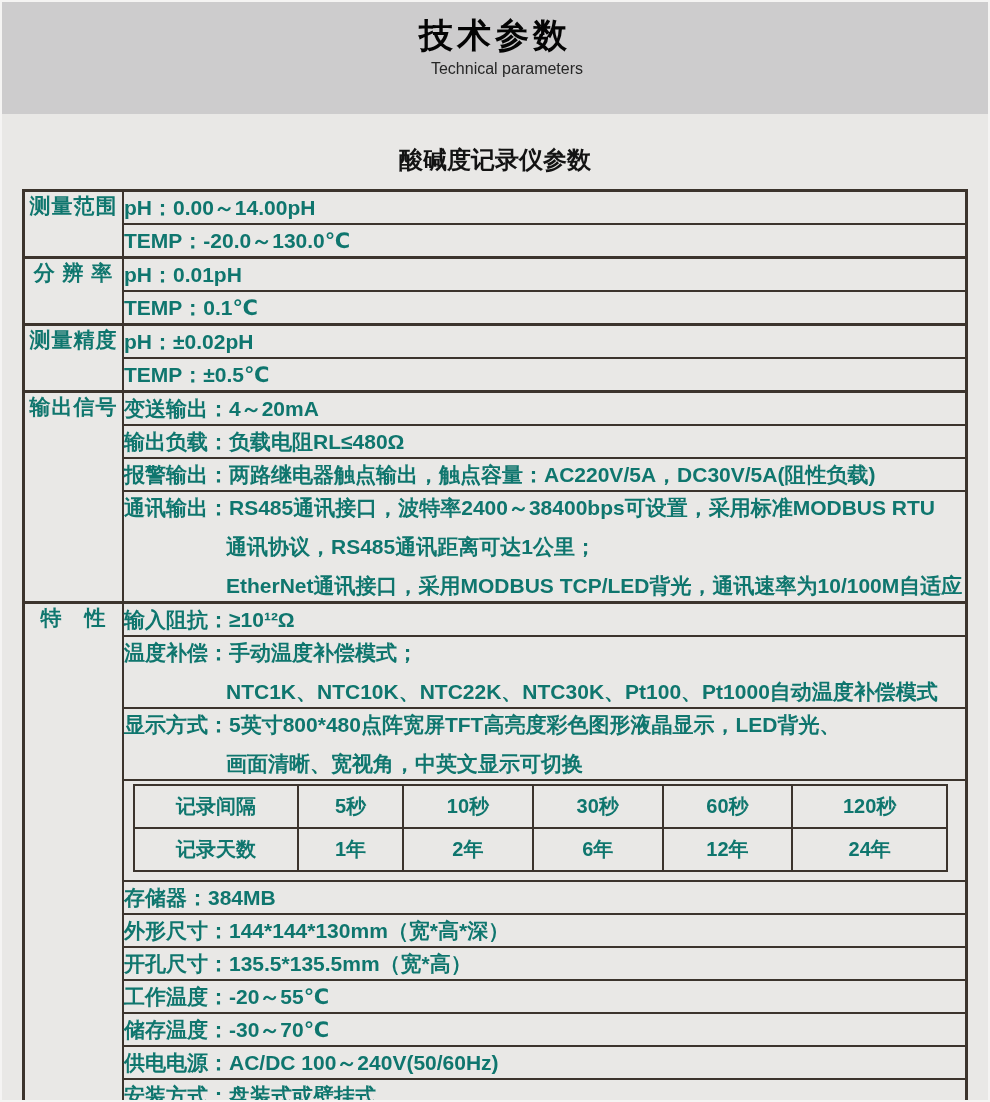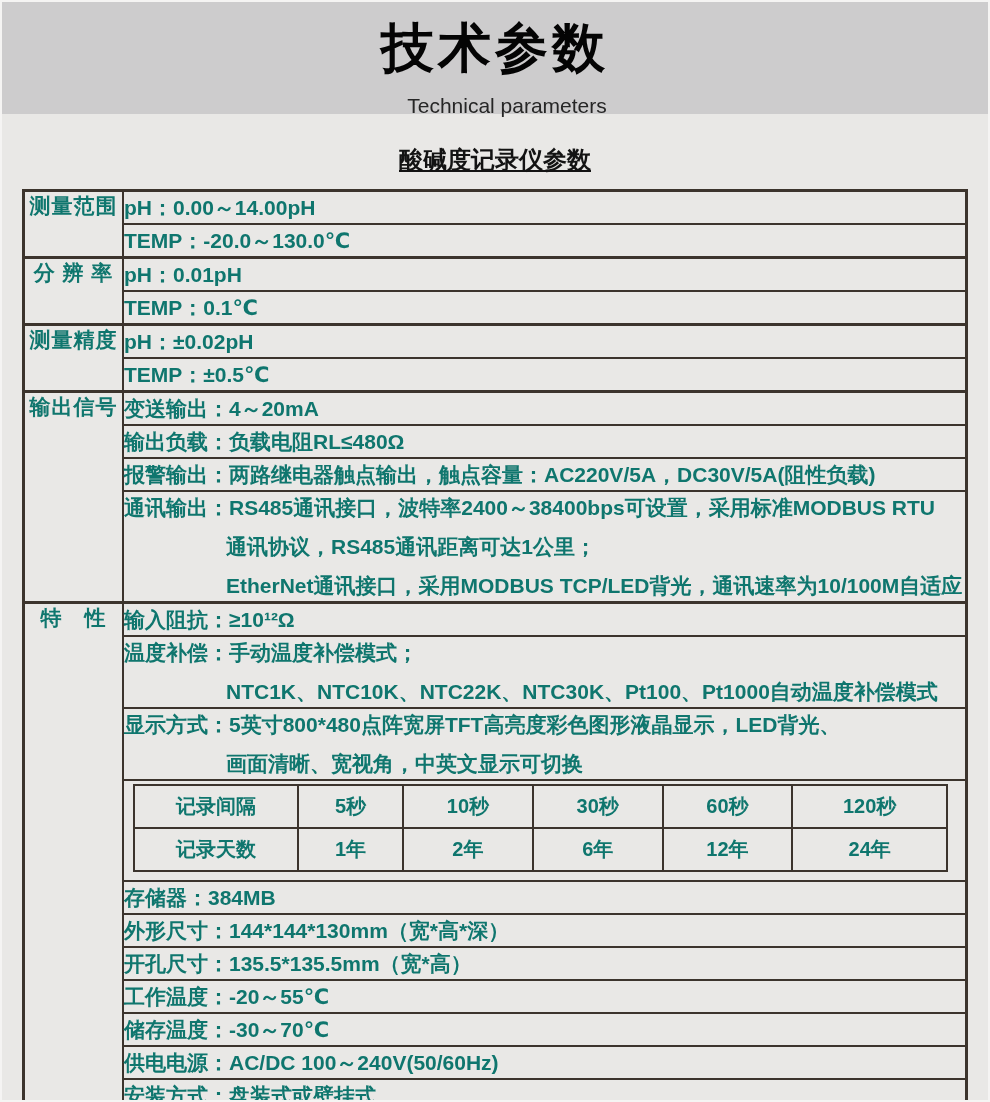--- a/index.html
+++ b/index.html
@@ -14,30 +14,30 @@
     background:#e9e8e6;
     border:2px solid #f5f4f3;
     color:#3a322c;
     overflow:hidden;
   }
   .band {
     height:112px; background:#cdcccd; text-align:center;
   }
   .main-title {
     margin:0; padding-top:11px;
-    font-size:53px; font-weight:bold; letter-spacing:4px;
+    font-size:34px; font-weight:bold; letter-spacing:4px;
     color:#040404;
   }
   .subtitle {
-    margin:9px 0 0 0;
-    font-size:21px; font-weight:400; color:#262626;padding-left:24px;
+    margin:1px 0 0 0;
+    font-size:16px; font-weight:400; color:#262626;padding-left:24px;
   }
   .section-title {
     margin:30px 0 0 0; text-align:center;
-    font-size:24px; font-weight:bold; color:#131313;text-decoration:underline;
+    font-size:24px; font-weight:bold; color:#131313;
   }
   table.param {
     border-collapse:collapse;
     margin:13px 0 0 20px;
     width:946px;
     border:3px solid #3c342d;
     table-layout:fixed;
   }
   table.param td {
     border:2px solid #3c342d;

